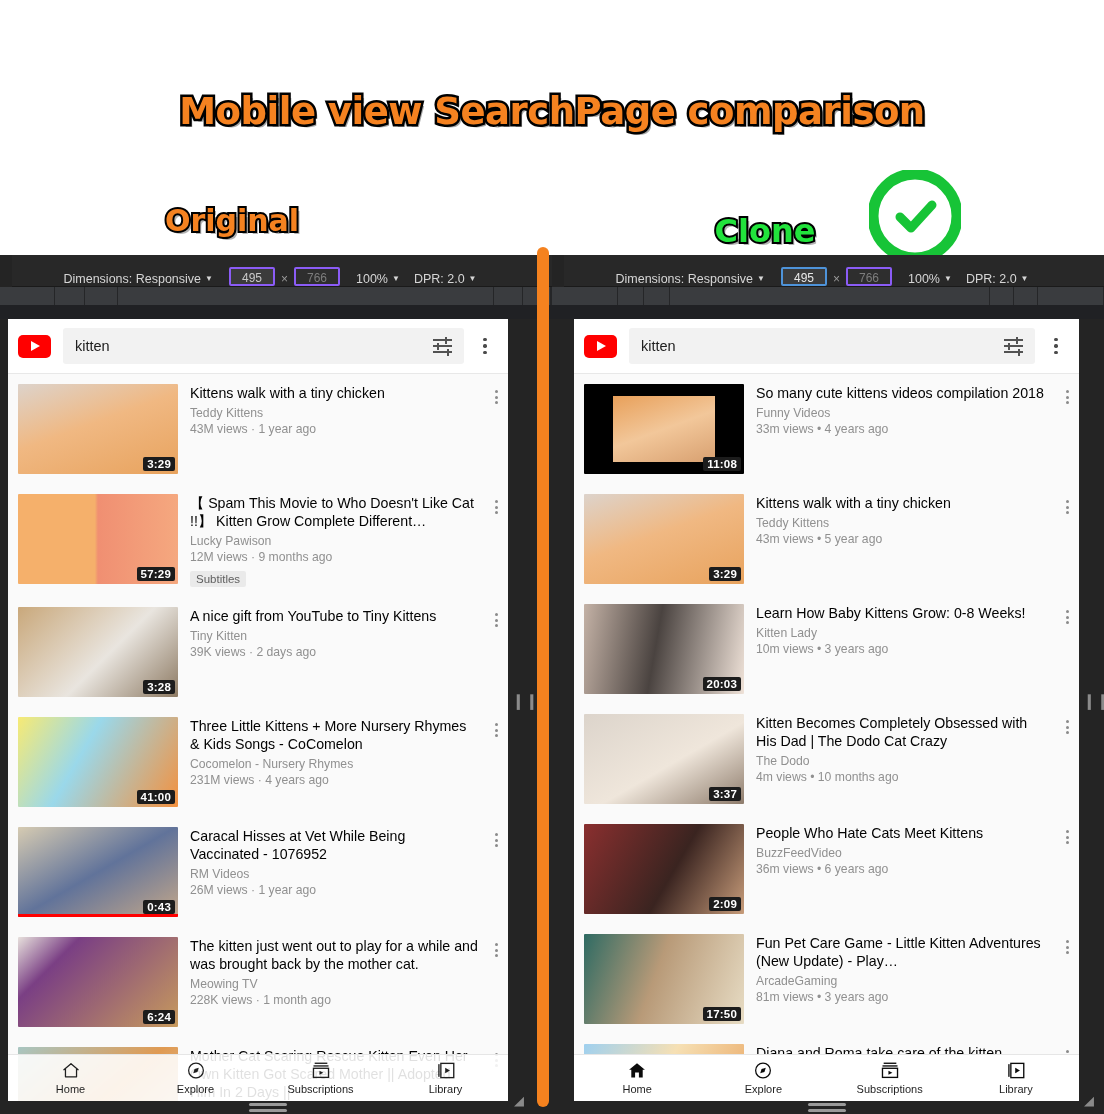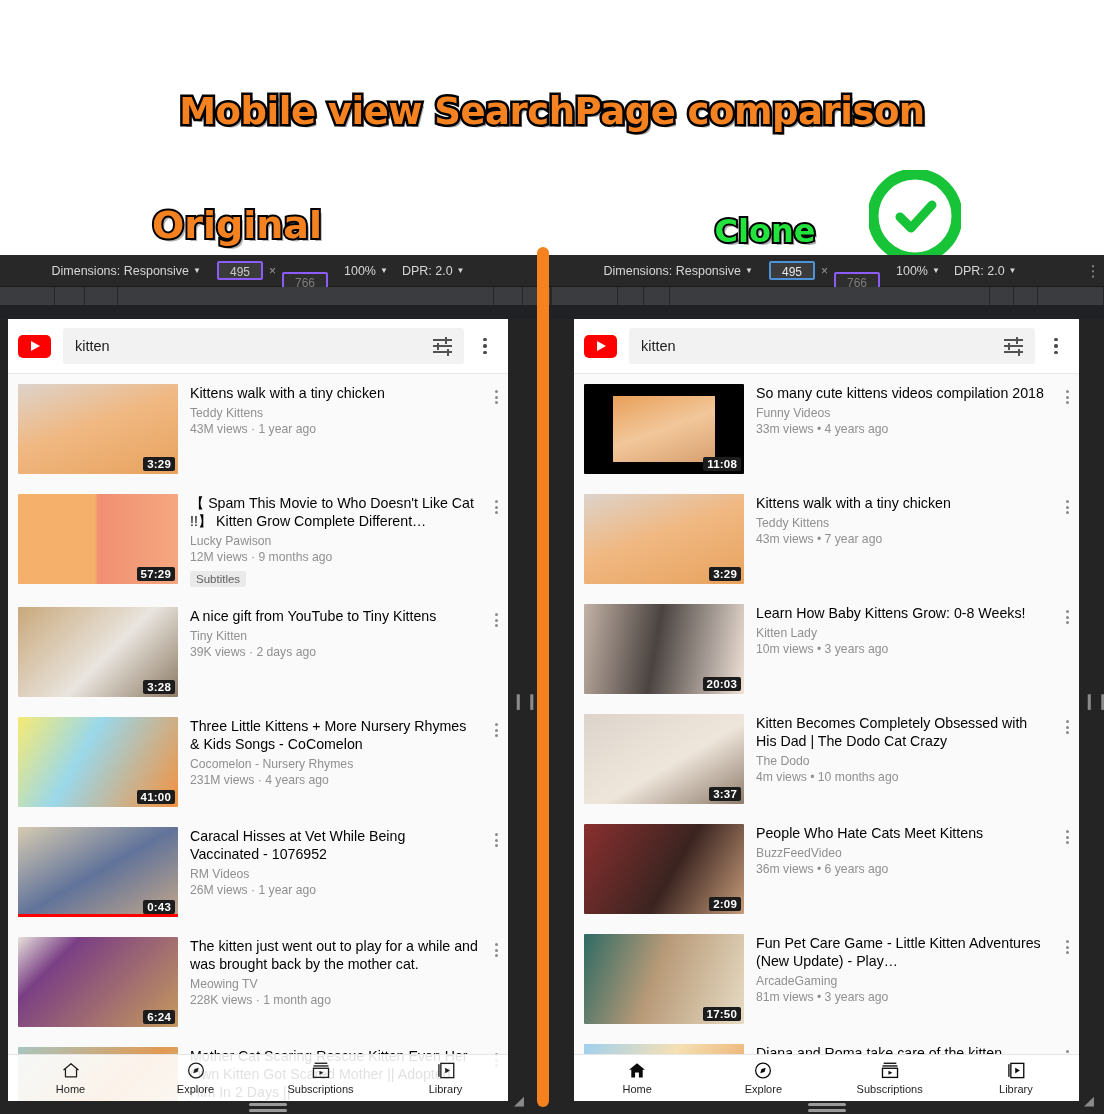--- a/index.html
+++ b/index.html
@@ -21,21 +21,21 @@
     font-size: 37px; font-weight: 900; letter-spacing: -0.5px;
     color: #F58220;
     -webkit-text-stroke: 5px #000;
     paint-order: stroke fill;
     font-family: "DejaVu Sans", sans-serif;
     text-shadow: 3px 3px 0 rgba(0,0,0,0.35);
   }
   .label-original {
     position: absolute; left: 152px; top: 203px; width: 160px;
     text-align: center;
-    font-size: 38px; font-weight: 900;
+    font-size: 30px; font-weight: 900;
     color: #F58220;
     -webkit-text-stroke: 4px #000;
     paint-order: stroke fill;
     font-family: "DejaVu Sans", sans-serif;
     text-shadow: 3px 3px 0 rgba(0,0,0,0.30);
   }
   .label-clone {
     position: absolute; left: 700px; top: 212px; width: 130px;
     text-align: center;
     font-size: 32px; font-weight: 900;
@@ -52,23 +52,23 @@
     position: absolute; left: 537px; top: 247px; width: 12px; height: 860px;
     background: #F5821F; border-radius: 6px; z-index: 40;
   }
 
   
   .panel { position: absolute; top: 255px; height: 859px; background: #242424; }
   .panel-left  { left: 0px;   width: 552px; }
   .panel-right { left: 552px; width: 552px; }
 
   .dt-toolbar {
-    position: absolute; left: 0; top: 0; width: 100%; height: 32px;
+    position: absolute; left: 12px; top: 0; width: 100%; height: 32px;
     background: #282828; border-bottom: 1px solid #1a1a1a;
-    display: flex; align-items: center;
+    display: flex; align-items: flex-end;
     color: #d6d6d6; font-size: 12.5px;
   }
   .dt-toolbar .spacer { flex: 1; }
   .dt-item { margin-right: 14px; white-space: nowrap; }
   .dt-caret { font-size: 8px; margin-left: 4px; vertical-align: 2px; }
   .dt-num {
     width: 46px; height: 19px; line-height: 19px; text-align: center;
     background: #3b3b3b; color: #c9c9c9; border: 2px solid #8b5cf6;
     border-radius: 2px; font-size: 12px; margin: 0 2px;
   }
@@ -498,21 +498,21 @@
           </div>
       </div>
 
       <div class="yt-item">
         <div class="thumb" style="background:linear-gradient(160deg,#ddd3cb 0%,#f0b882 45%,#e8a35e 100%)">
           <div class="dur">3:29</div>
         </div>
         <div class="meta">
           <div class="v-title">Kittens walk with a tiny chicken</div>
           <div class="v-chan">Teddy Kittens</div>
-          <div class="v-stats">43m views • 7 year ago</div>
+          <div class="v-stats">43m views • 5 year ago</div>
         </div>
         <div class="item-kebab">
             <s></s>
             <s></s>
             <s></s>
           </div>
       </div>
 
       <div class="yt-item">
         <div class="thumb" style="background:linear-gradient(100deg,#c4b2a6 0%,#4a4340 45%,#efe2d8 100%)">

